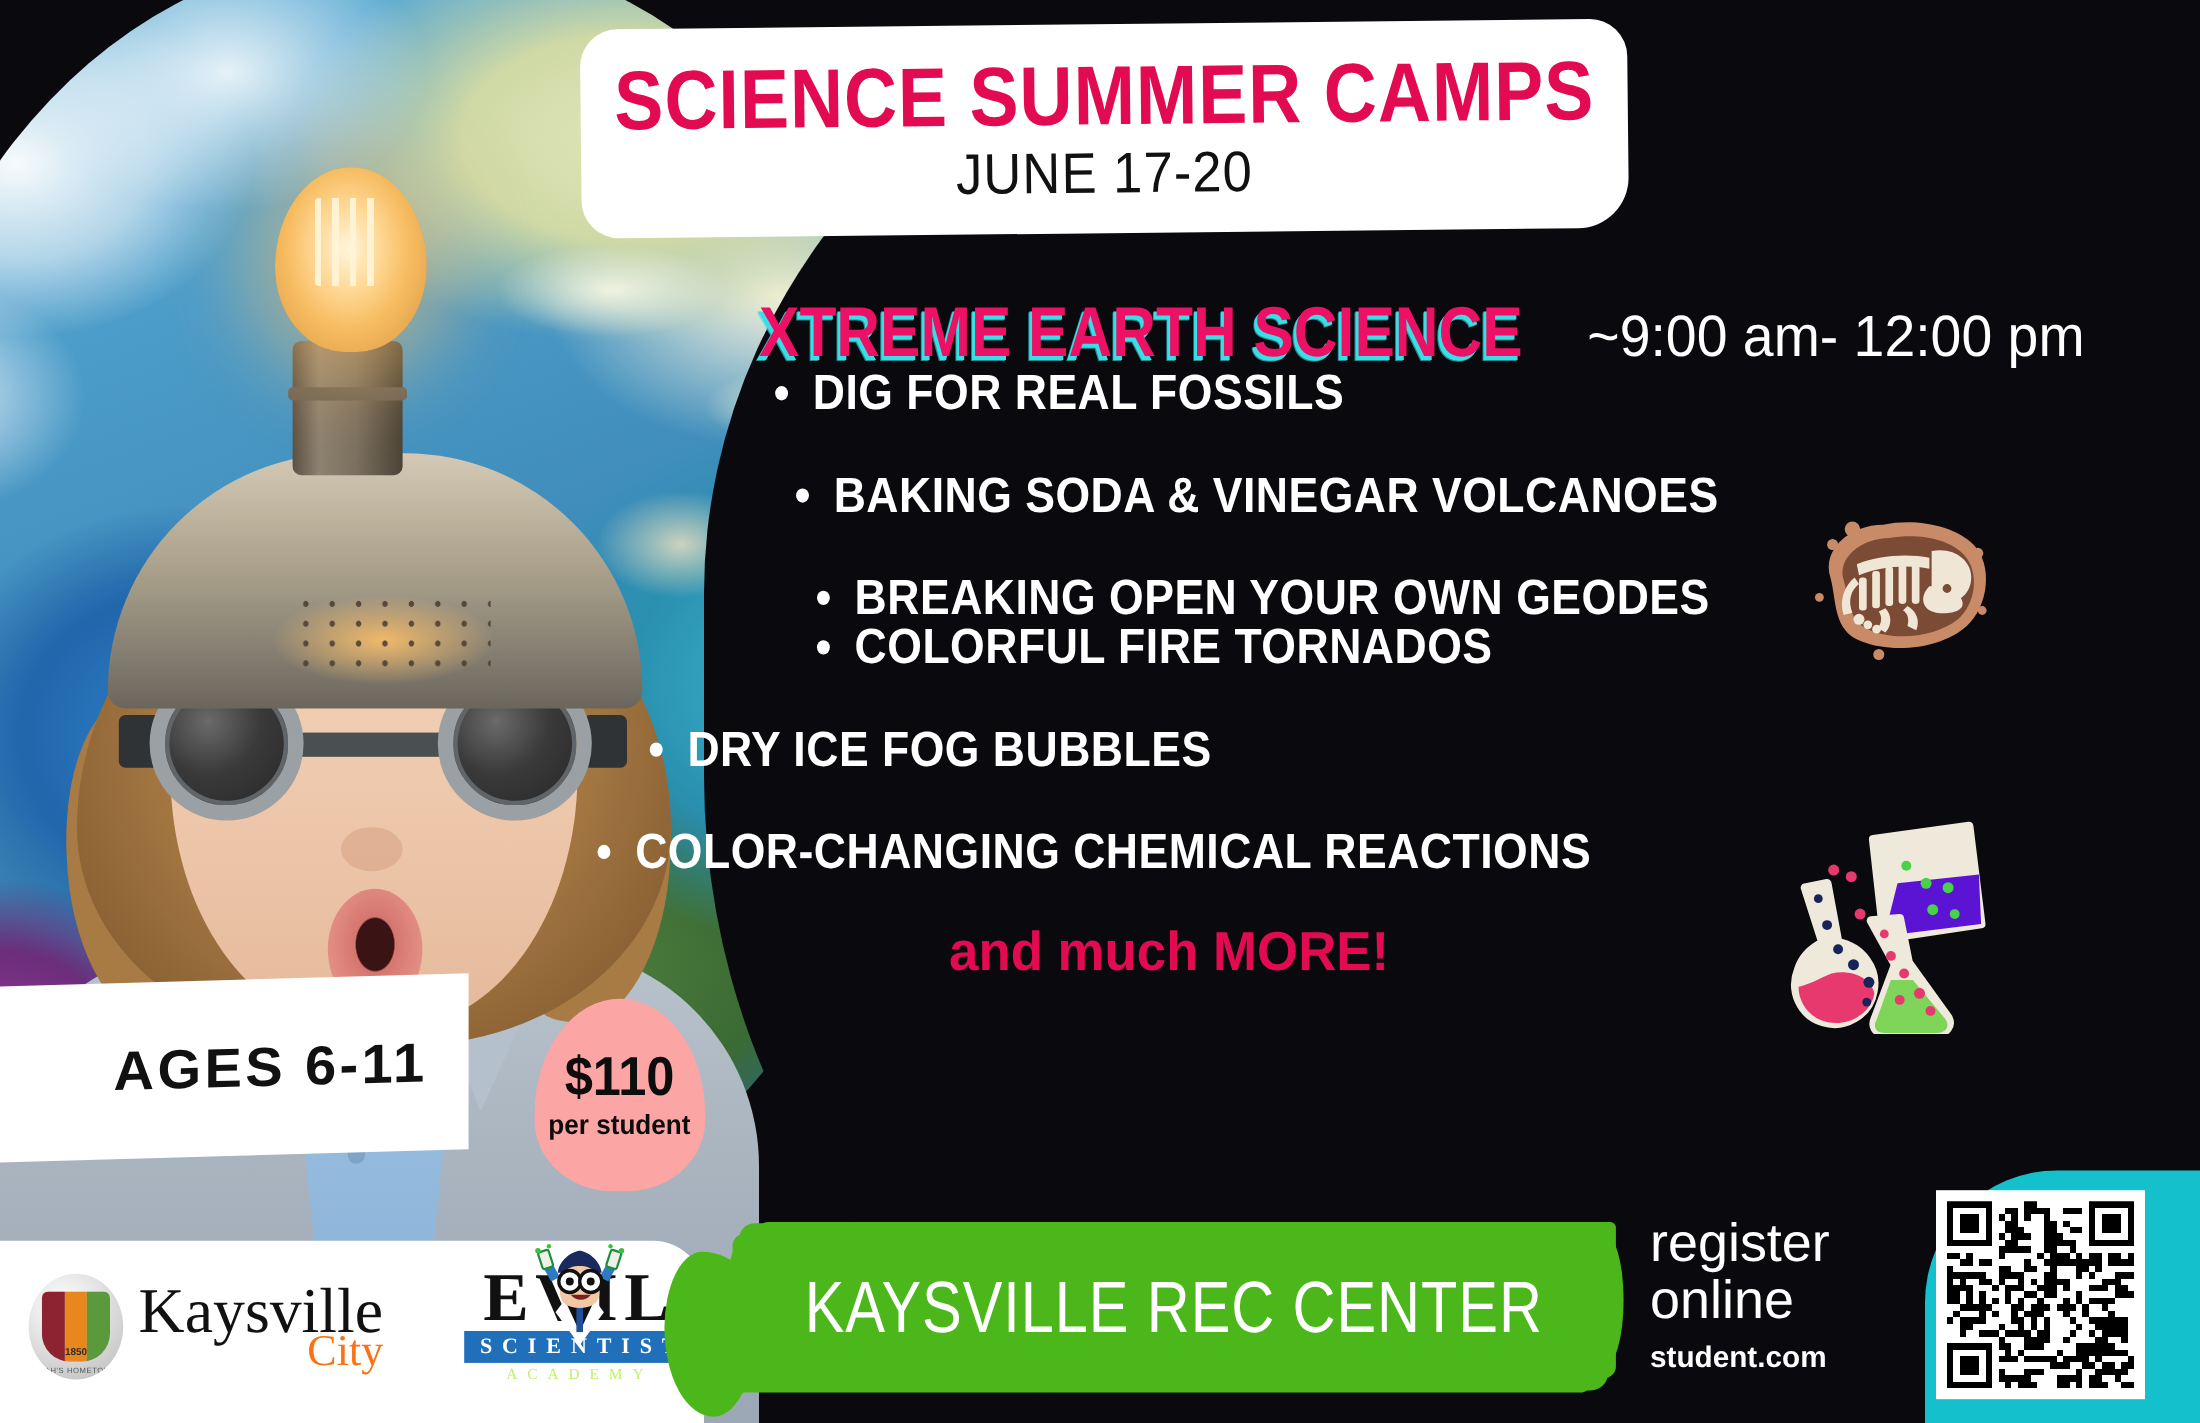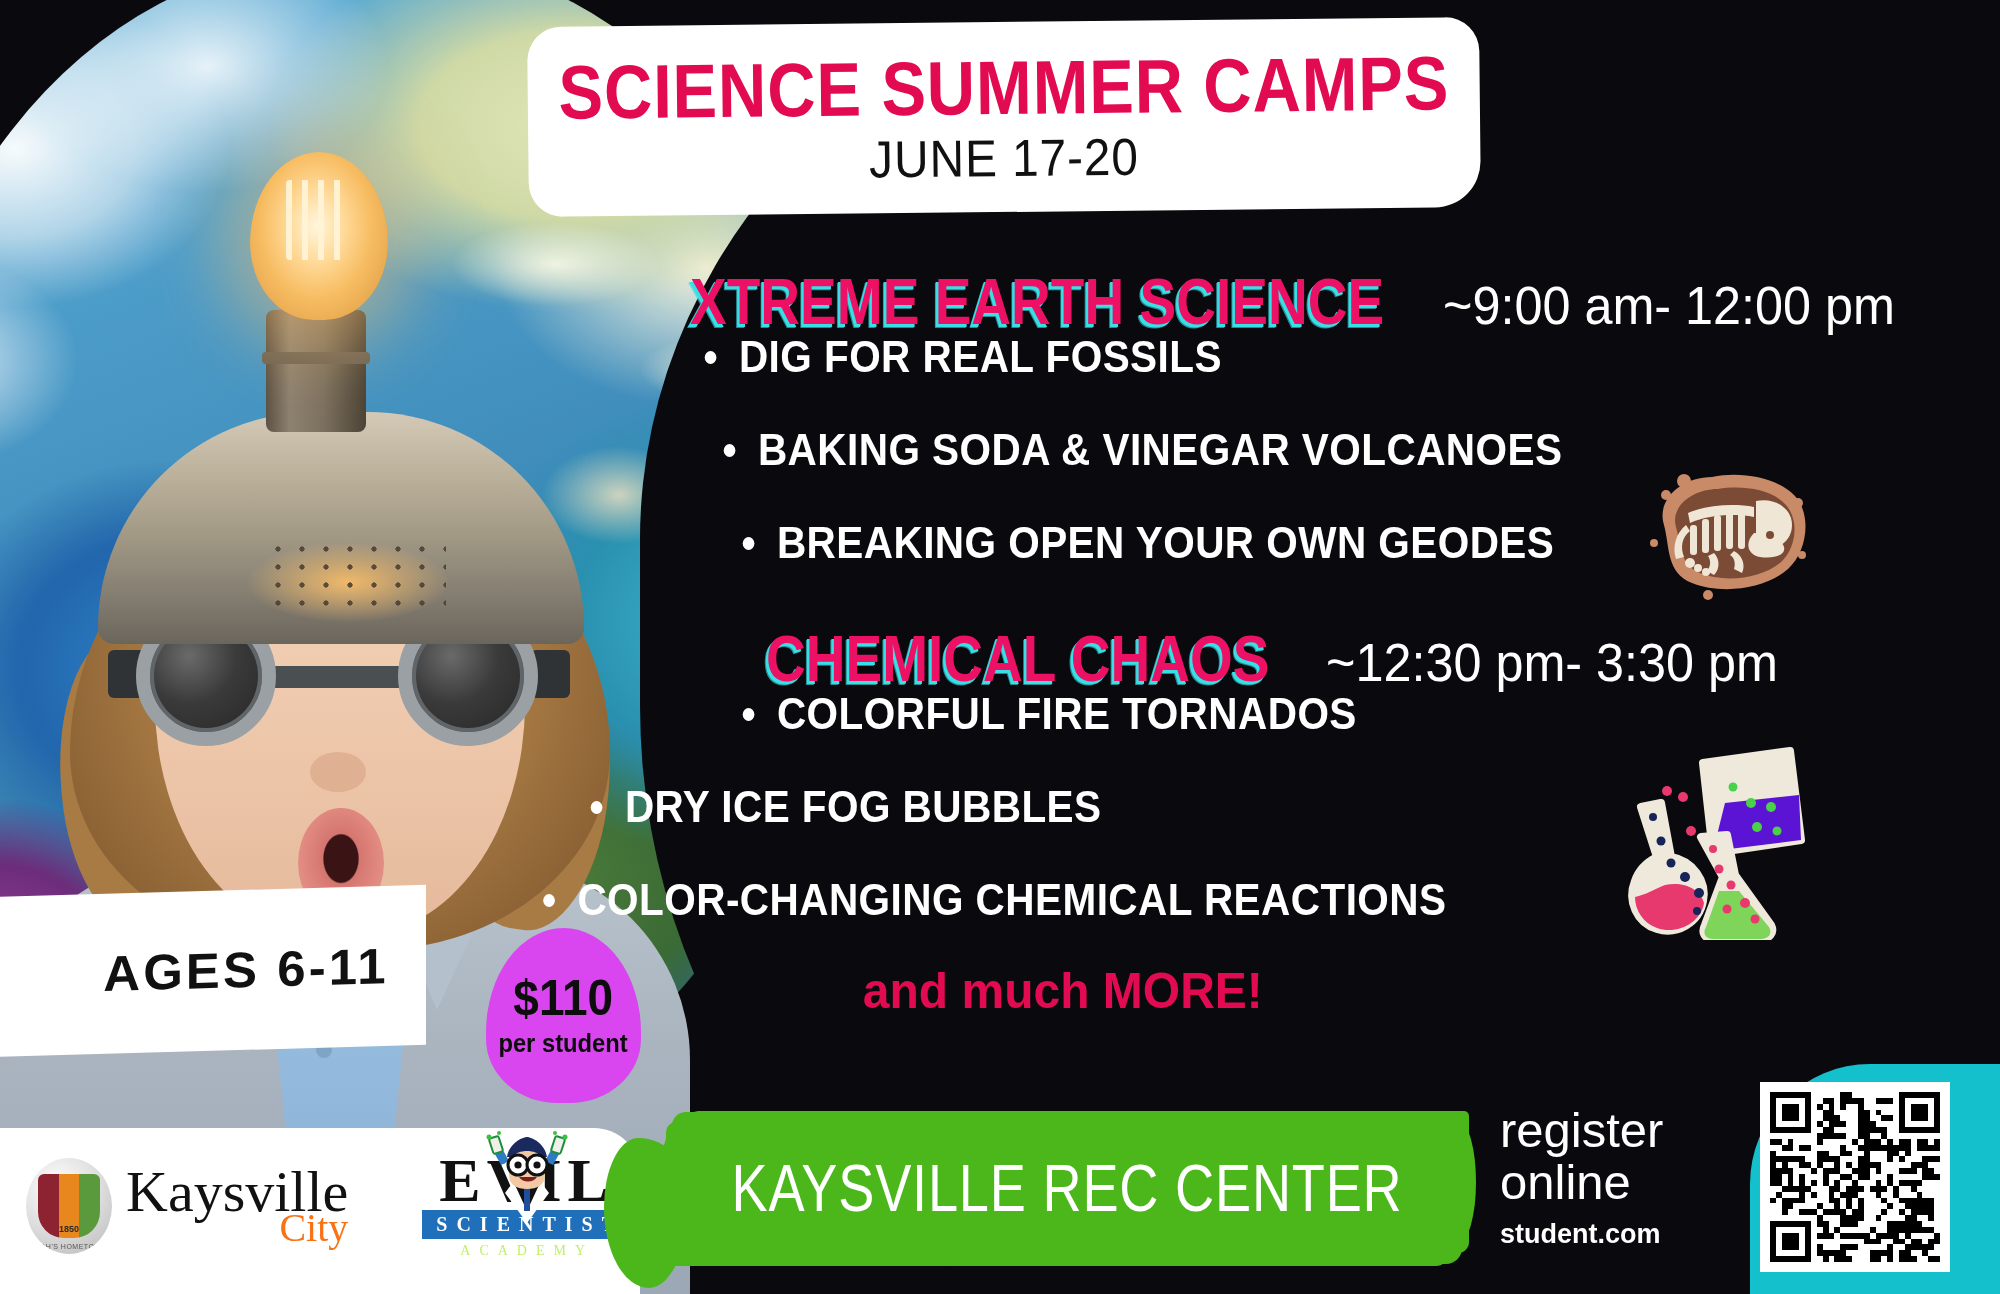--- a/index.html
+++ b/index.html
@@ -216,22 +216,22 @@
     transform:skewY(-1.6deg);
   }
   .ages-text{
     position:absolute;left:96px;top:941px;width:300px;
     font-family:"Liberation Sans", sans-serif;
     font-weight:bold;font-size:50px;color:#111;
     letter-spacing:3px;transform:skewY(-1.6deg) scaleX(1.02);
     text-align:center;white-space:nowrap;
   }
   .price-badge{
-    position:absolute;left:486px;top:928px;width:155px;height:175px;
-    background:#d946ef;
+    position:absolute;left:486px;top:908px;width:155px;height:175px;
+    background:#fca5a5;
     border-radius:52% 52% 48% 48%/62% 62% 38% 38%;
     display:flex;flex-direction:column;align-items:center;justify-content:center;
   }
   .price-amt{font-family:"Liberation Sans", sans-serif;font-weight:bold;font-size:50px;color:#0d0d0d;line-height:1;transform:scaleX(.92);}
   .price-per{font-family:"Liberation Sans", sans-serif;font-weight:bold;font-size:25px;color:#0d0d0d;margin-top:6px;transform:scaleX(.95);}
 
   
   .logo-bar{
     position:absolute;left:-20px;bottom:-10px;width:660px;height:176px;
     background:#ffffff;
@@ -337,24 +337,20 @@
       <div class="sess-name">XTREME EARTH SCIENCE</div>
       <div class="sess-time">~9:00 am- 12:00 pm</div>
     </div>
 
     <ul class="bullets sess1-list">
       <li>DIG FOR REAL FOSSILS</li>
       <li>BAKING SODA &amp; VINEGAR VOLCANOES</li>
       <li>BREAKING OPEN YOUR OWN GEODES</li>
     </ul>
 
-    <div class="session-head sess2 sess2-head">
-      <div class="sess-name">CHEMICAL CHAOS</div>
-      <div class="sess-time">~12:30 pm- 3:30 pm</div>
-    </div>
 
     <ul class="bullets sess2-list">
       <li>COLORFUL FIRE TORNADOS</li>
       <li>DRY ICE FOG BUBBLES</li>
       <li>COLOR-CHANGING CHEMICAL REACTIONS</li>
     </ul>
 
     <div class="more">and much MORE!</div>
   </div>
 

